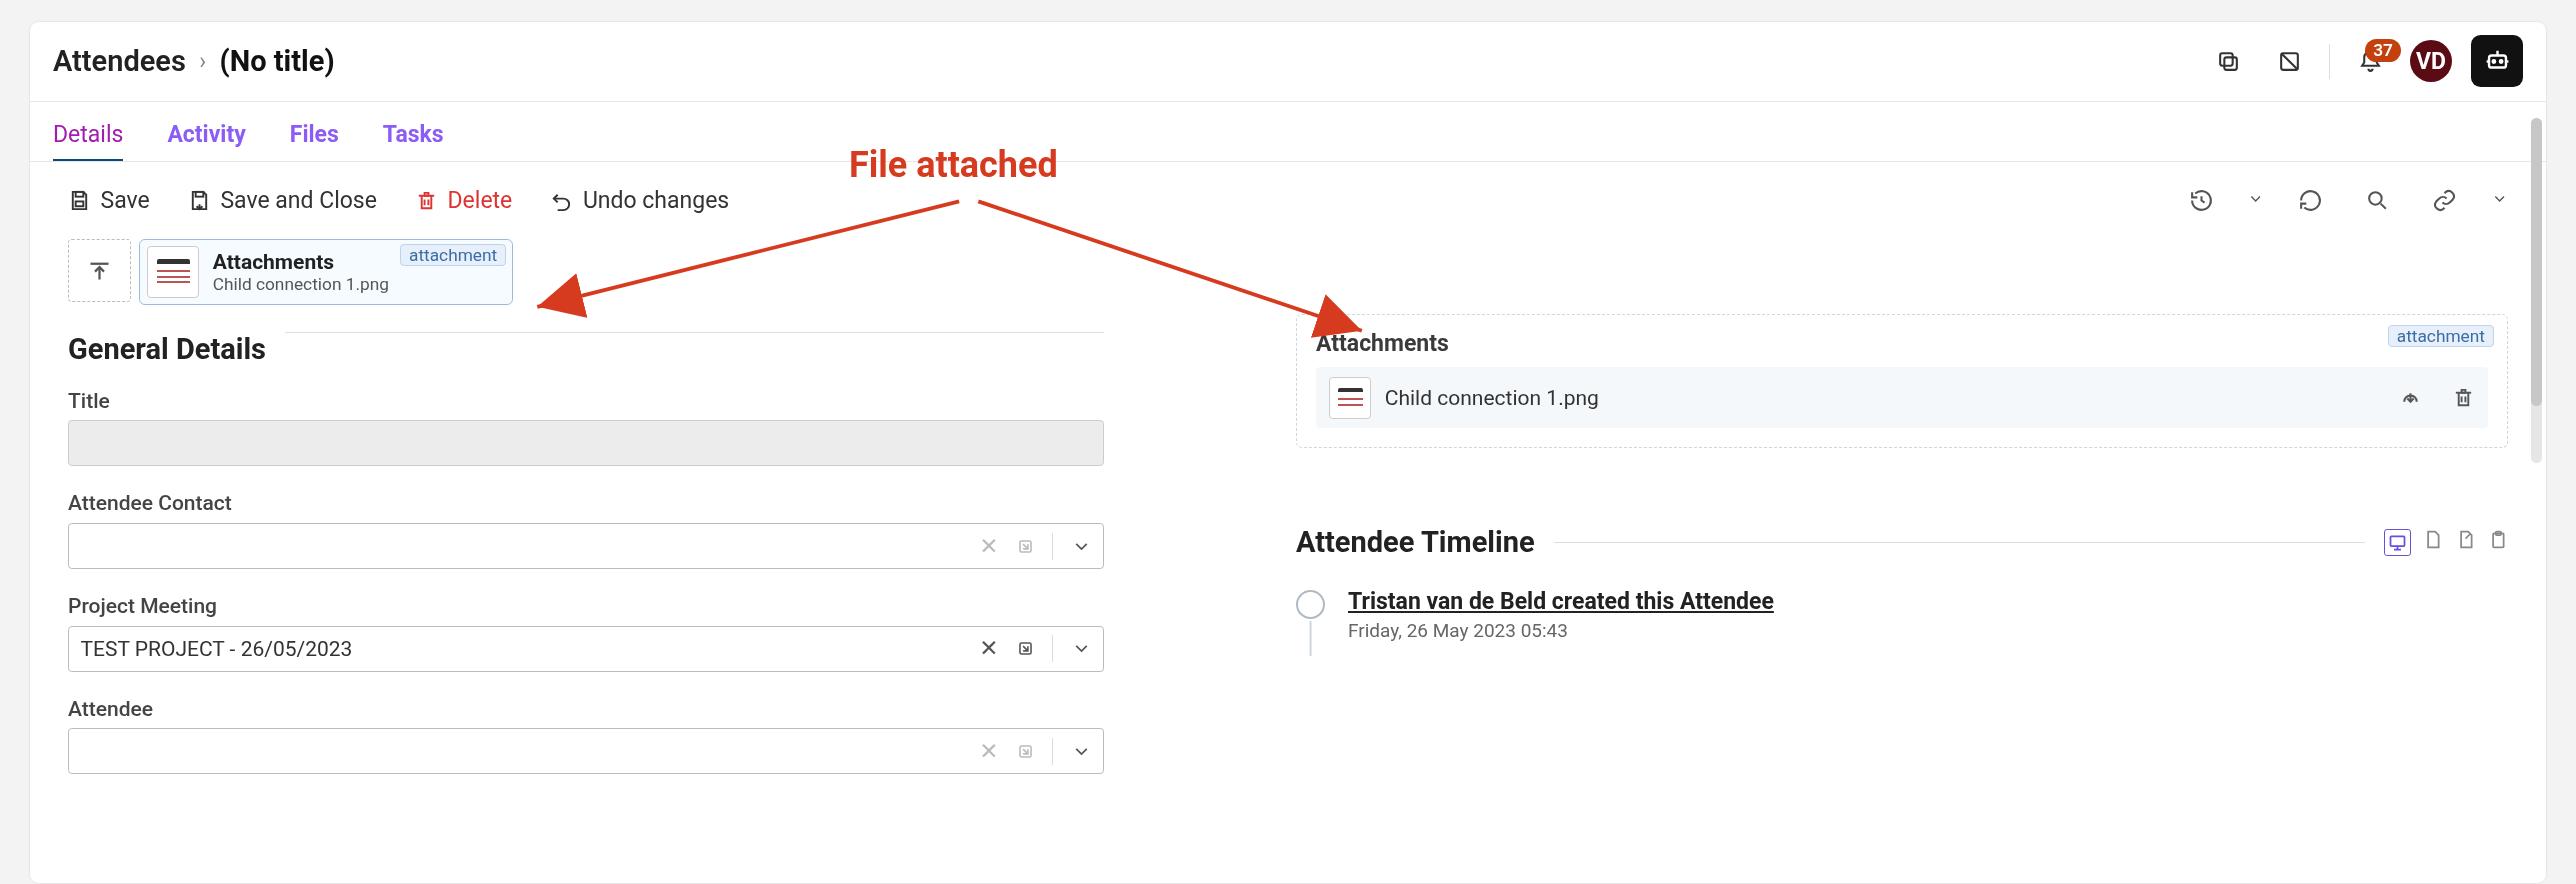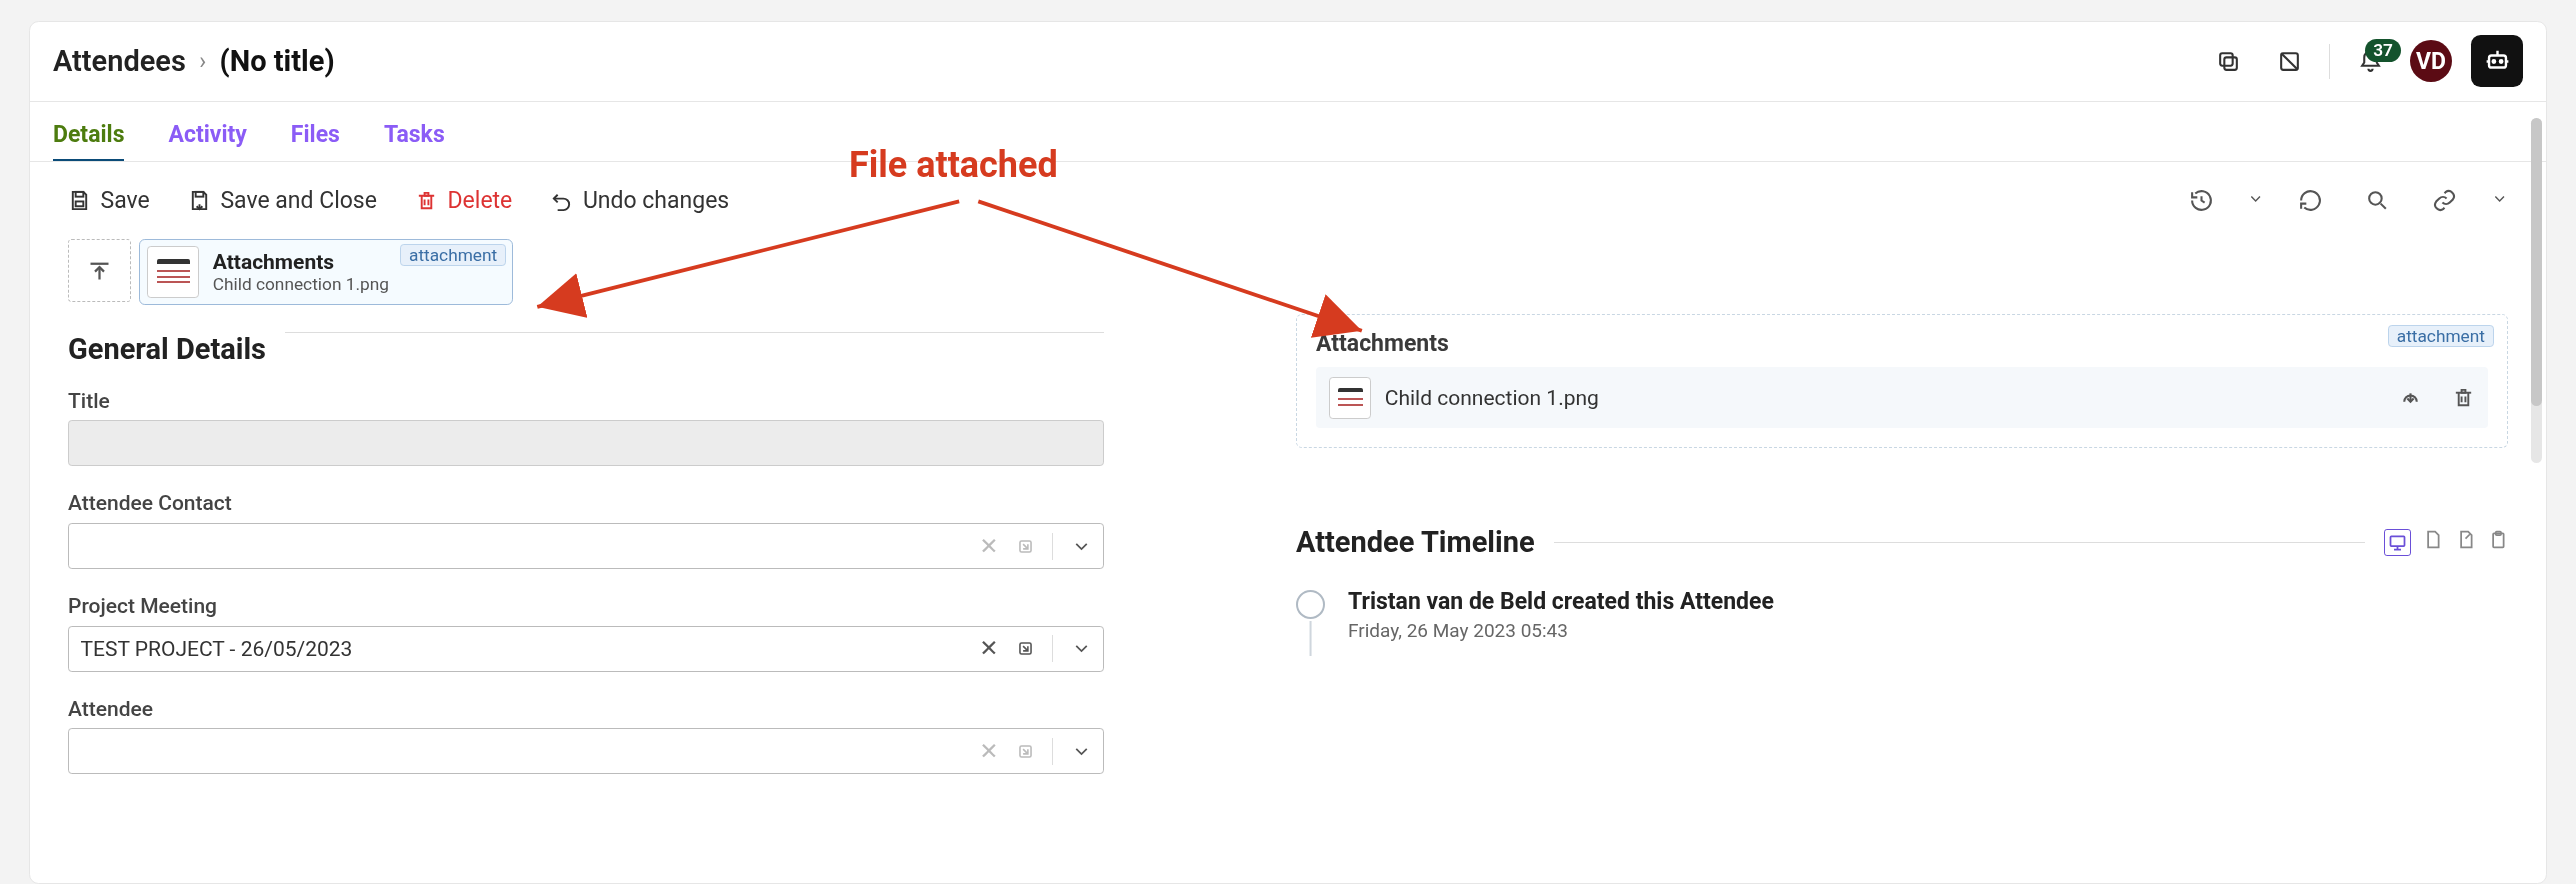--- a/index.html
+++ b/index.html
@@ -60,21 +60,21 @@
   .divider-v {
     width: 1px; height: 35px; background: #ddd;
   }
   .bell-wrap {
     position: relative;
     display: inline-flex;
   }
   .badge {
     position: absolute;
     top: -1.9px; right: -9.6px;
-    background: #14532d;
+    background: #c2410c;
     color: #fff;
     font-size: 17.3px;
     font-weight: 600;
     border-radius: 958px;
     padding: 1.9px 7.7px;
     min-width: 29px;
     text-align: center;
   }
   .avatar {
     width: 42px; height: 42px;
@@ -105,22 +105,22 @@
     font-size: 23px;
   }
   .tab {
     padding: 11.5px 0;
     color: #8b5cf6;
     font-weight: 700;
     cursor: pointer;
     border-bottom: 2.9px solid transparent;
   }
   .tab.active {
-    color: #4d7c0f;
-    font-weight: 700;
+    color: #a21caf;
+    font-weight: 400;
     border-bottom-color: #0b4b78;
   }
   
   .toolbar {
     display: flex;
     align-items: center;
     justify-content: space-between;
     padding: 17.3px 38px 17.3px 38px;
   }
   .toolbar-left {
@@ -289,21 +289,21 @@
   .timeline-item { display:flex; gap:23px; }
   .tl-dot {
     width:29px; height:29px; border:2.9px solid #b0bac4; border-radius:50%; background:#fff;
     margin-top:1.9px;
     position:relative;
   }
   .tl-dot::after {
     content:""; position:absolute; left:50%; top:29px; transform:translateX(-50%);
     width:2.9px; height:35px; background:#cfd6dd;
   }
-  .tl-title { font-size:23px; font-weight:700; color:#222; }
+  .tl-title { font-size:23px; font-weight:700; color:#222;text-decoration:underline; }
   .tl-date { font-size:19px; color:#666; margin-top:3.8px; }
   
   .annotation-label {
     position:absolute;
     color:#d63b1f;
     font-weight:700;
     font-size:36px;
     pointer-events:none;
   }
   .annotation-svg {

